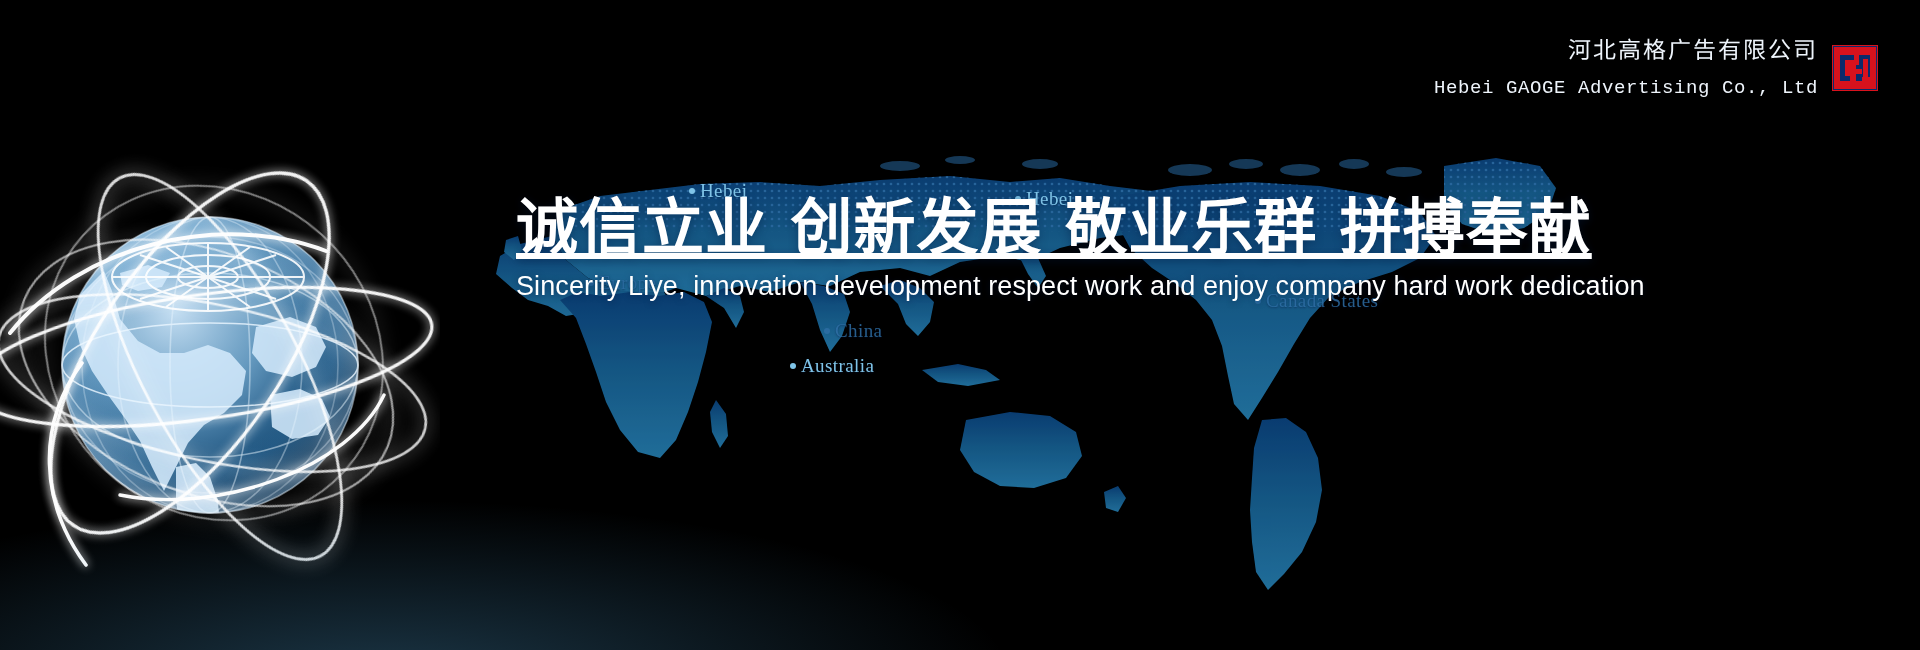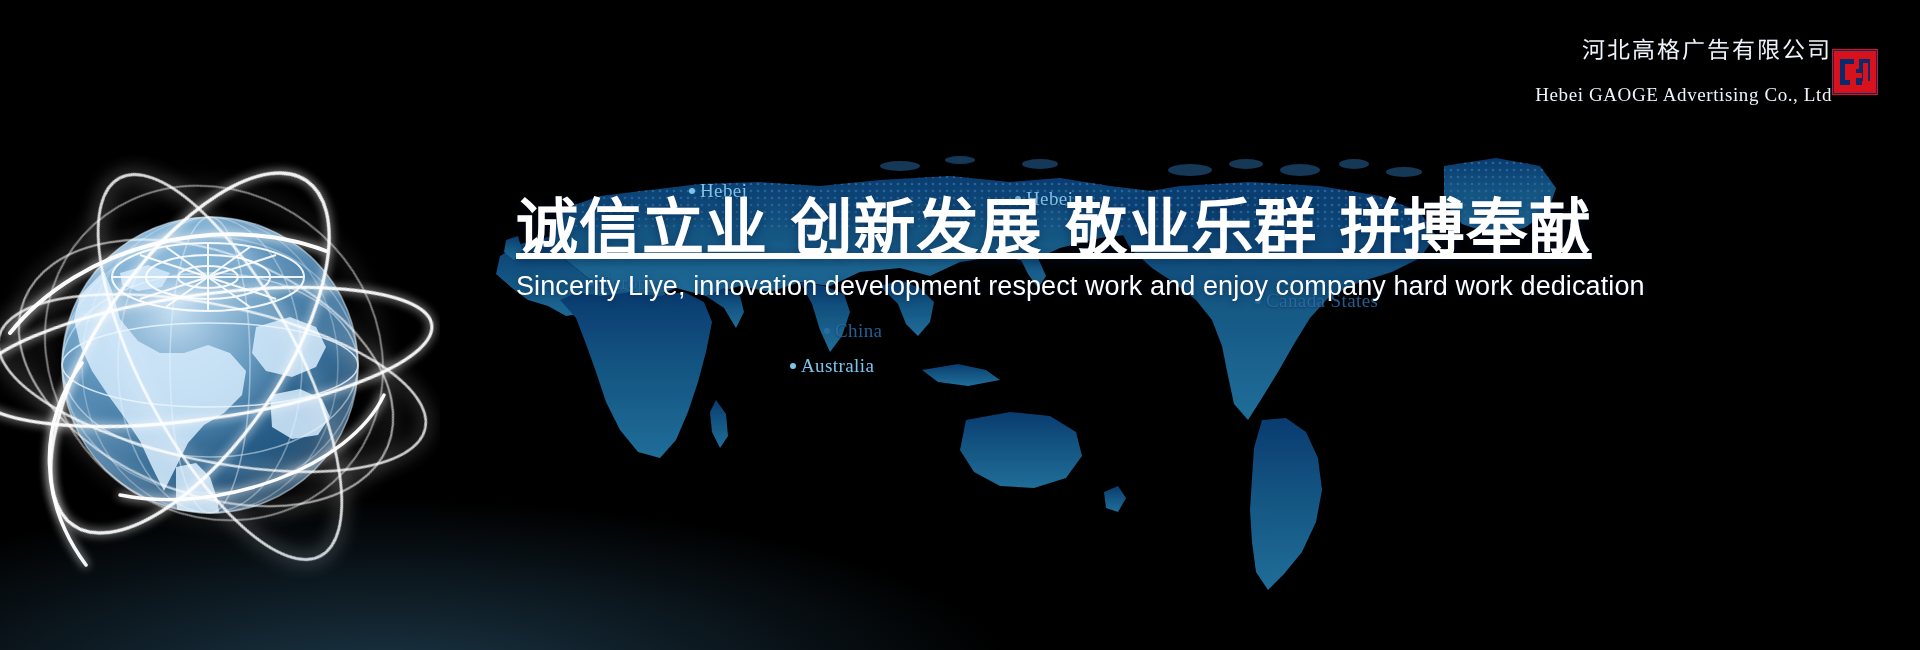--- a/index.html
+++ b/index.html
@@ -79,39 +79,40 @@
   }
   .globe-wrap svg { display: block; width: 100%; height: 100%; }
 
   
   .company-block {
     position: absolute;
     right: 42px;
     top: 36px;
     display: flex;
     align-items: center;
+    gap: 14px;
   }
   .company-names {
     text-align: right;
     line-height: 1.28;
   }
   .company-cn {
     font-family: "DejaVu Sans", "Liberation Sans", sans-serif;
     font-size: 23px;
     color: #eef4fb;
     letter-spacing: 2px;
     white-space: nowrap;
   }
   .company-en {
-    font-family: Liberation Serif, serif;
+    font-family: Liberation Mono, monospace;
     font-size: 19px;
     color: #eef4fb;
     letter-spacing: 0.6px;
     white-space: nowrap;
-    margin-top: 18px;
+    margin-top: 11px;
   }
   .company-logo {
     width: 46px;
     height: 46px;
     flex: 0 0 46px;
   }
   .company-logo svg { display: block; width: 100%; height: 100%; }
 
   
   .slogan-block {

